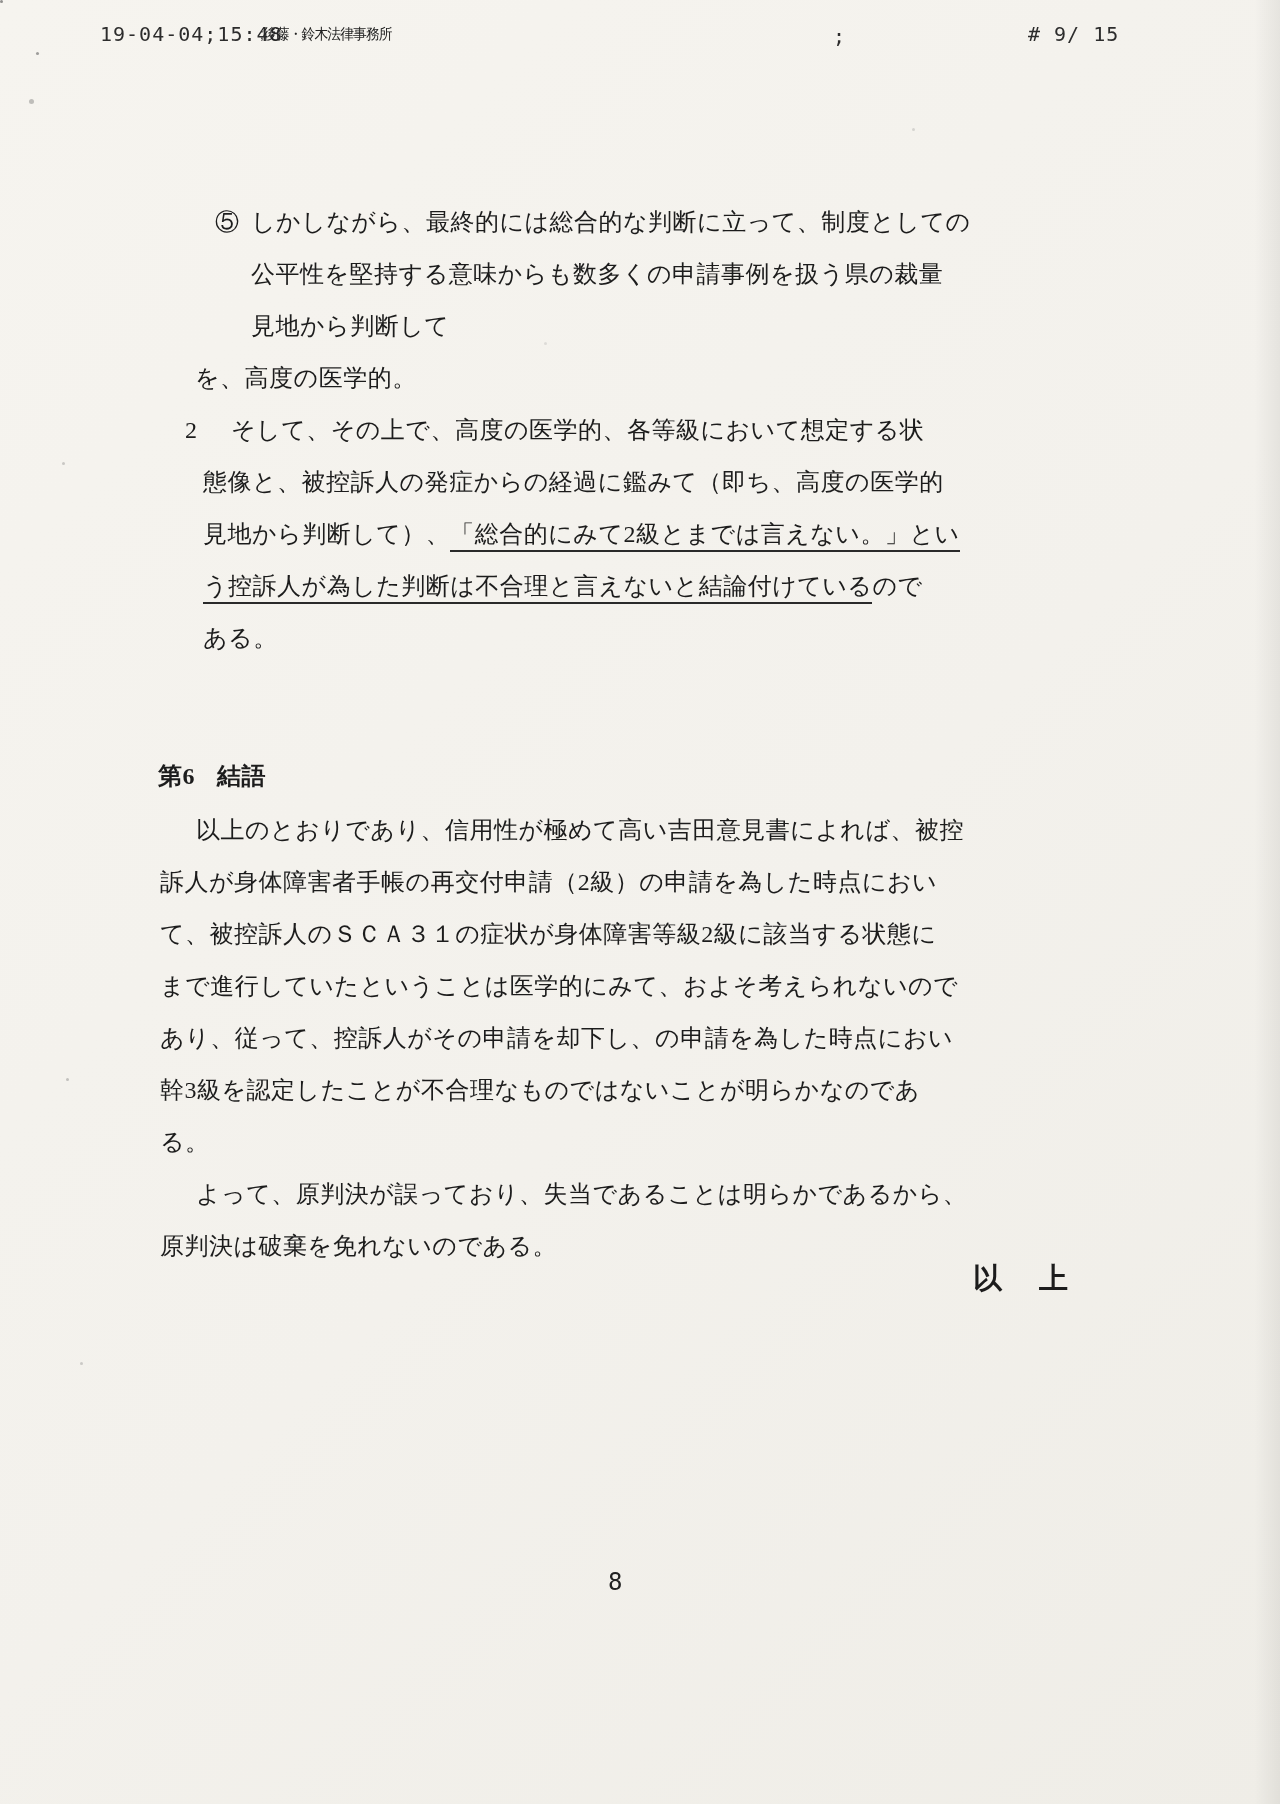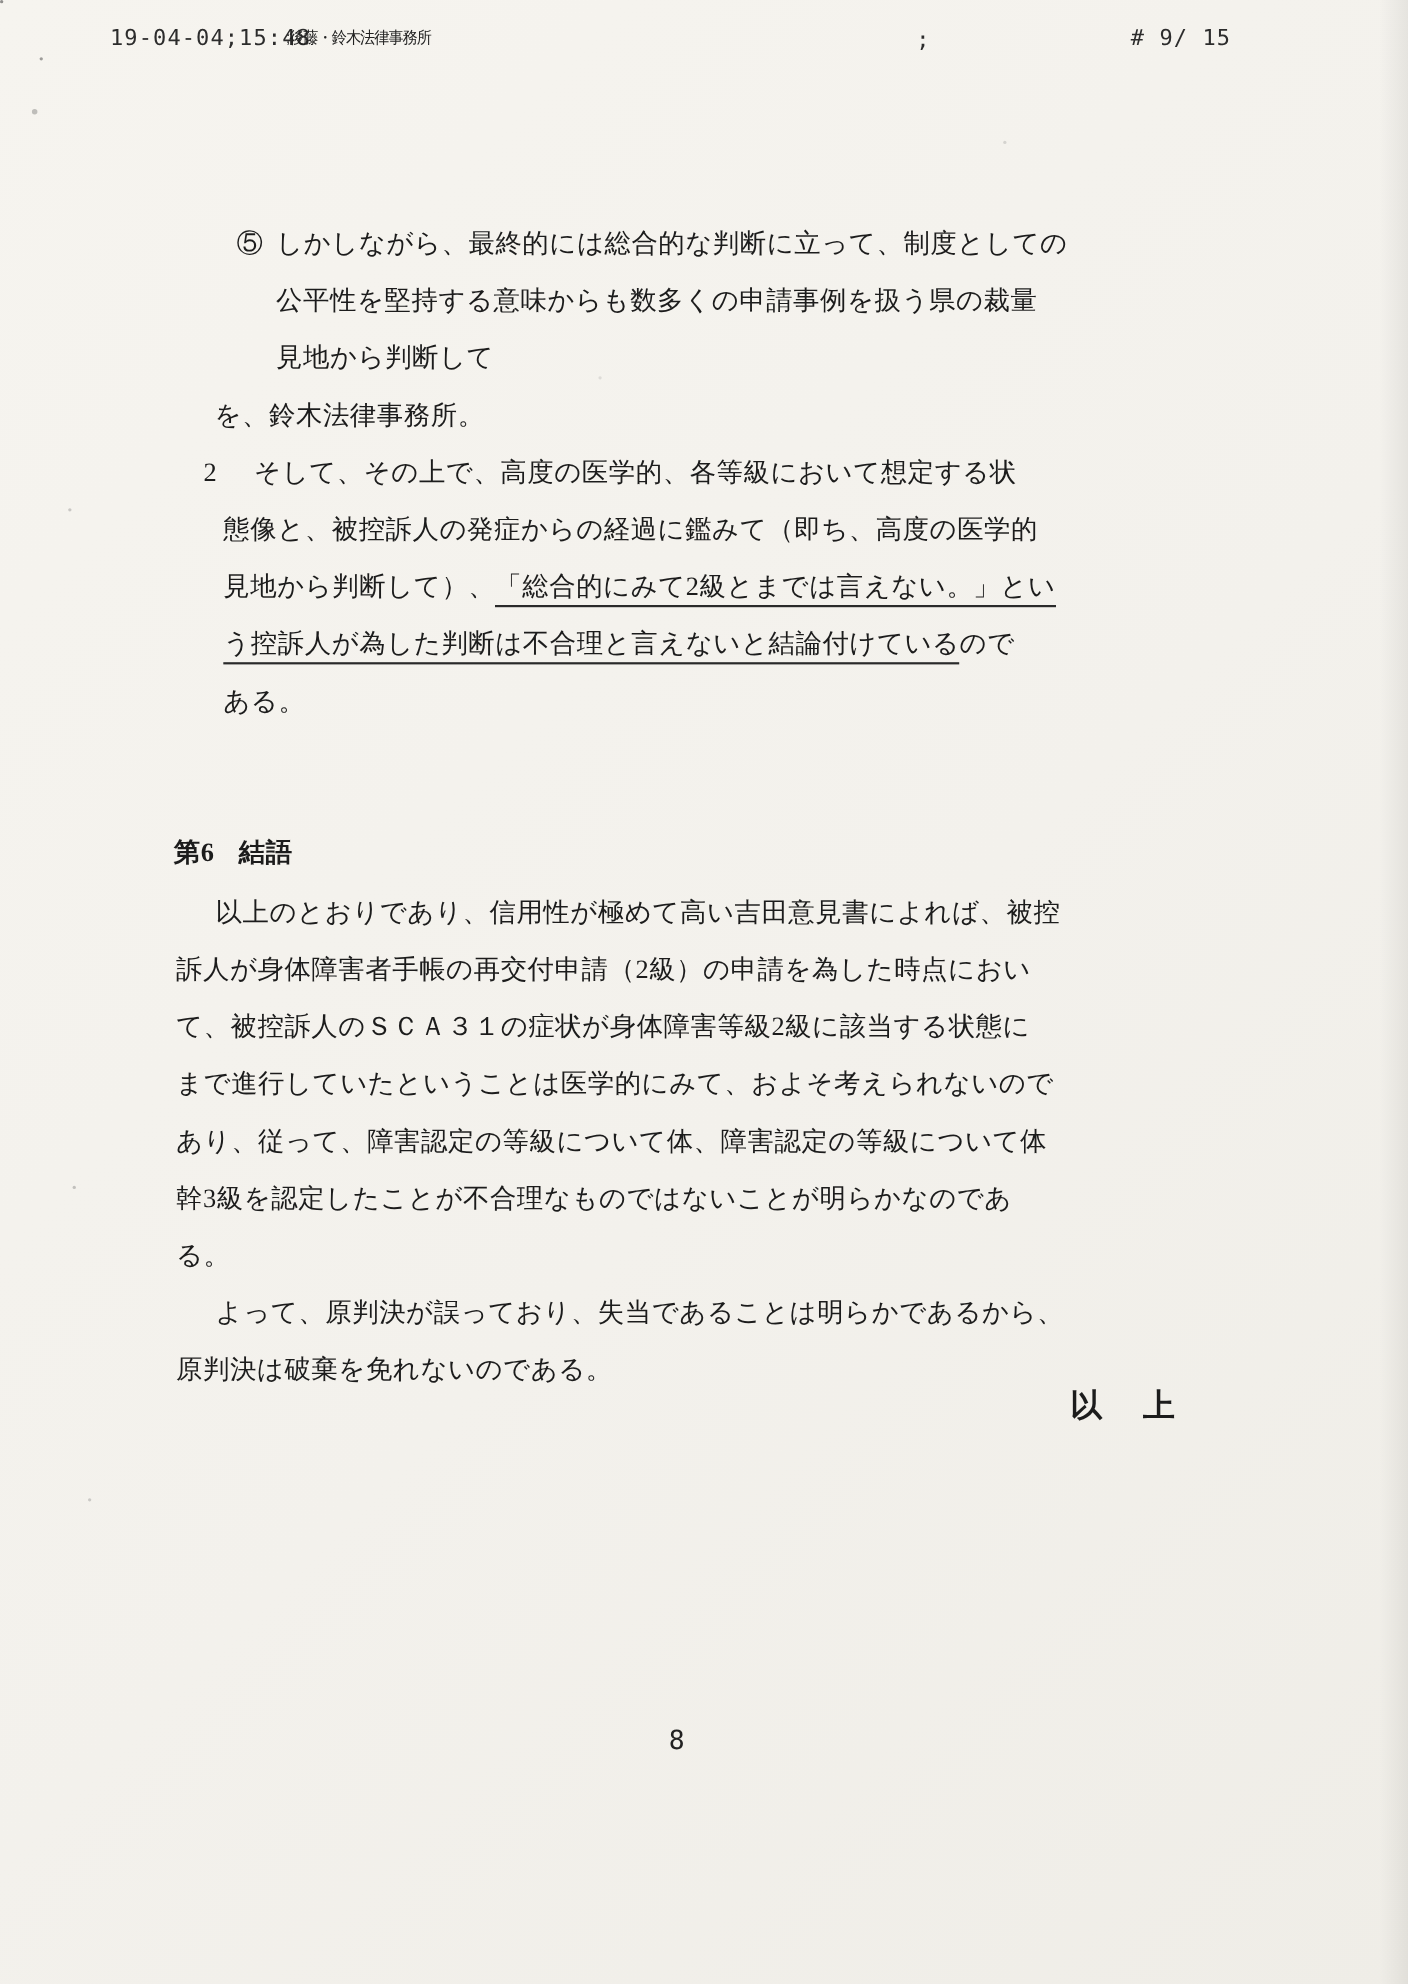--- a/index.html
+++ b/index.html
@@ -82,21 +82,21 @@
     <span class="fax-separator">;</span>
     <span class="fax-page"># 9/ 15</span>
   </div>
 
   <div class="doc blk" style="top:196px;left:215px;">
     <div class="line">
       <span class="marker5">⑤</span><span>しかしながら、最終的には総合的な判断に立って、制度としての</span>
     </div>
     <div class="line ind">公平性を堅持する意味からも数多くの申請事例を扱う県の裁量</div>
     <div class="line ind">見地から判断して</div>
-    <div class="line tail-line">を、鈴木法律事務所。</div>
+    <div class="line tail-line">を、高度の医学的。</div>
   </div>
 
   <div class="doc blk" style="top:404px;left:185px;">
     <div class="line">
       <span class="marker2">2</span><span>そして、その上で、高度の医学的、各等級において想定する状</span>
     </div>
     <div class="line cont2">態像と、被控訴人の発症からの経過に鑑みて（即ち、高度の医学的</div>
     <div class="line cont2">
       <span>見地から判断して）、</span><span class="u">「総合的にみて2級とまでは言えない。」とい</span>
     </div>
@@ -108,21 +108,21 @@
 
   <div class="doc blk heading" style="top:750px;left:158px;text-align:right;">
     <span class="h-no">第6</span><span class="h-title">結語</span>
   </div>
 
   <div class="doc blk" style="top:804px;left:160px;">
     <div class="line first-ind">以上のとおりであり、信用性が極めて高い吉田意見書によれば、被控</div>
     <div class="line">訴人が身体障害者手帳の再交付申請（2級）の申請を為した時点におい</div>
     <div class="line">て、被控訴人のＳＣＡ３１の症状が身体障害等級2級に該当する状態に</div>
     <div class="line">まで進行していたということは医学的にみて、およそ考えられないので</div>
-    <div class="line">あり、従って、障害認定の等級について体、障害認定の等級について体</div>
+    <div class="line">あり、従って、控訴人がその申請を却下し、の申請を為した時点におい</div>
     <div class="line">幹3級を認定したことが不合理なものではないことが明らかなのであ</div>
     <div class="line">る。</div>
   </div>
 
   <div class="doc blk" style="top:1168px;left:160px;">
     <div class="line first-ind">よって、原判決が誤っており、失当であることは明らかであるから、</div>
     <div class="line">原判決は破棄を免れないのである。</div>
   </div>
 
   <div class="doc closing">以　上</div>

